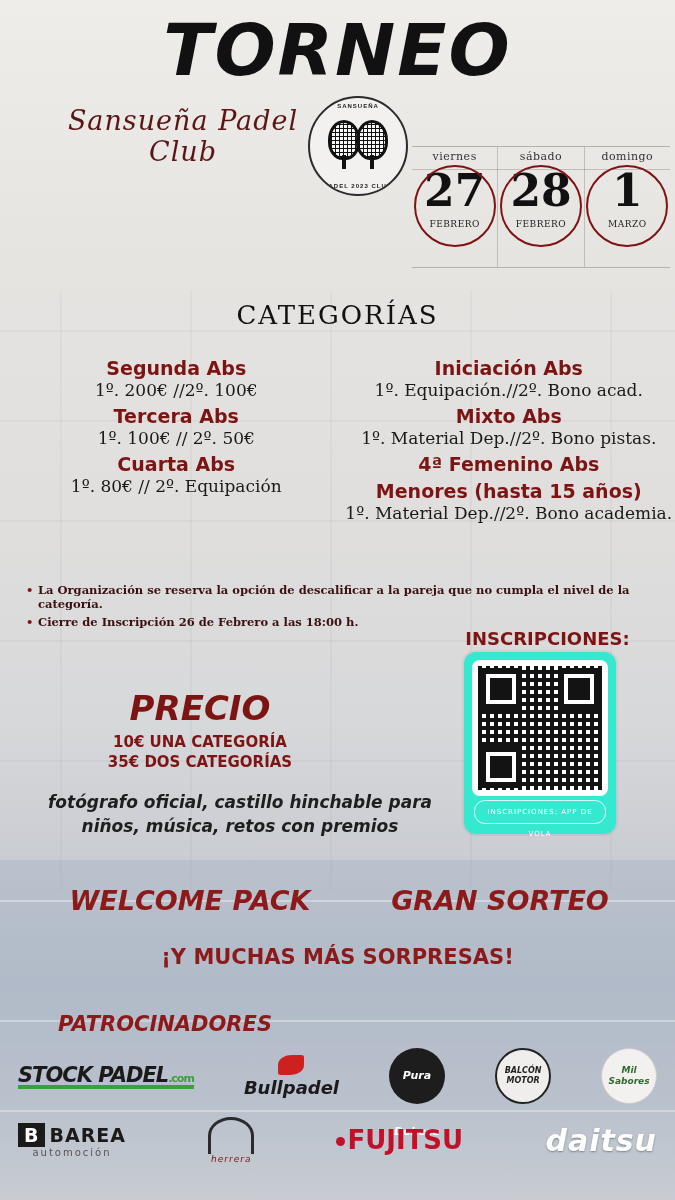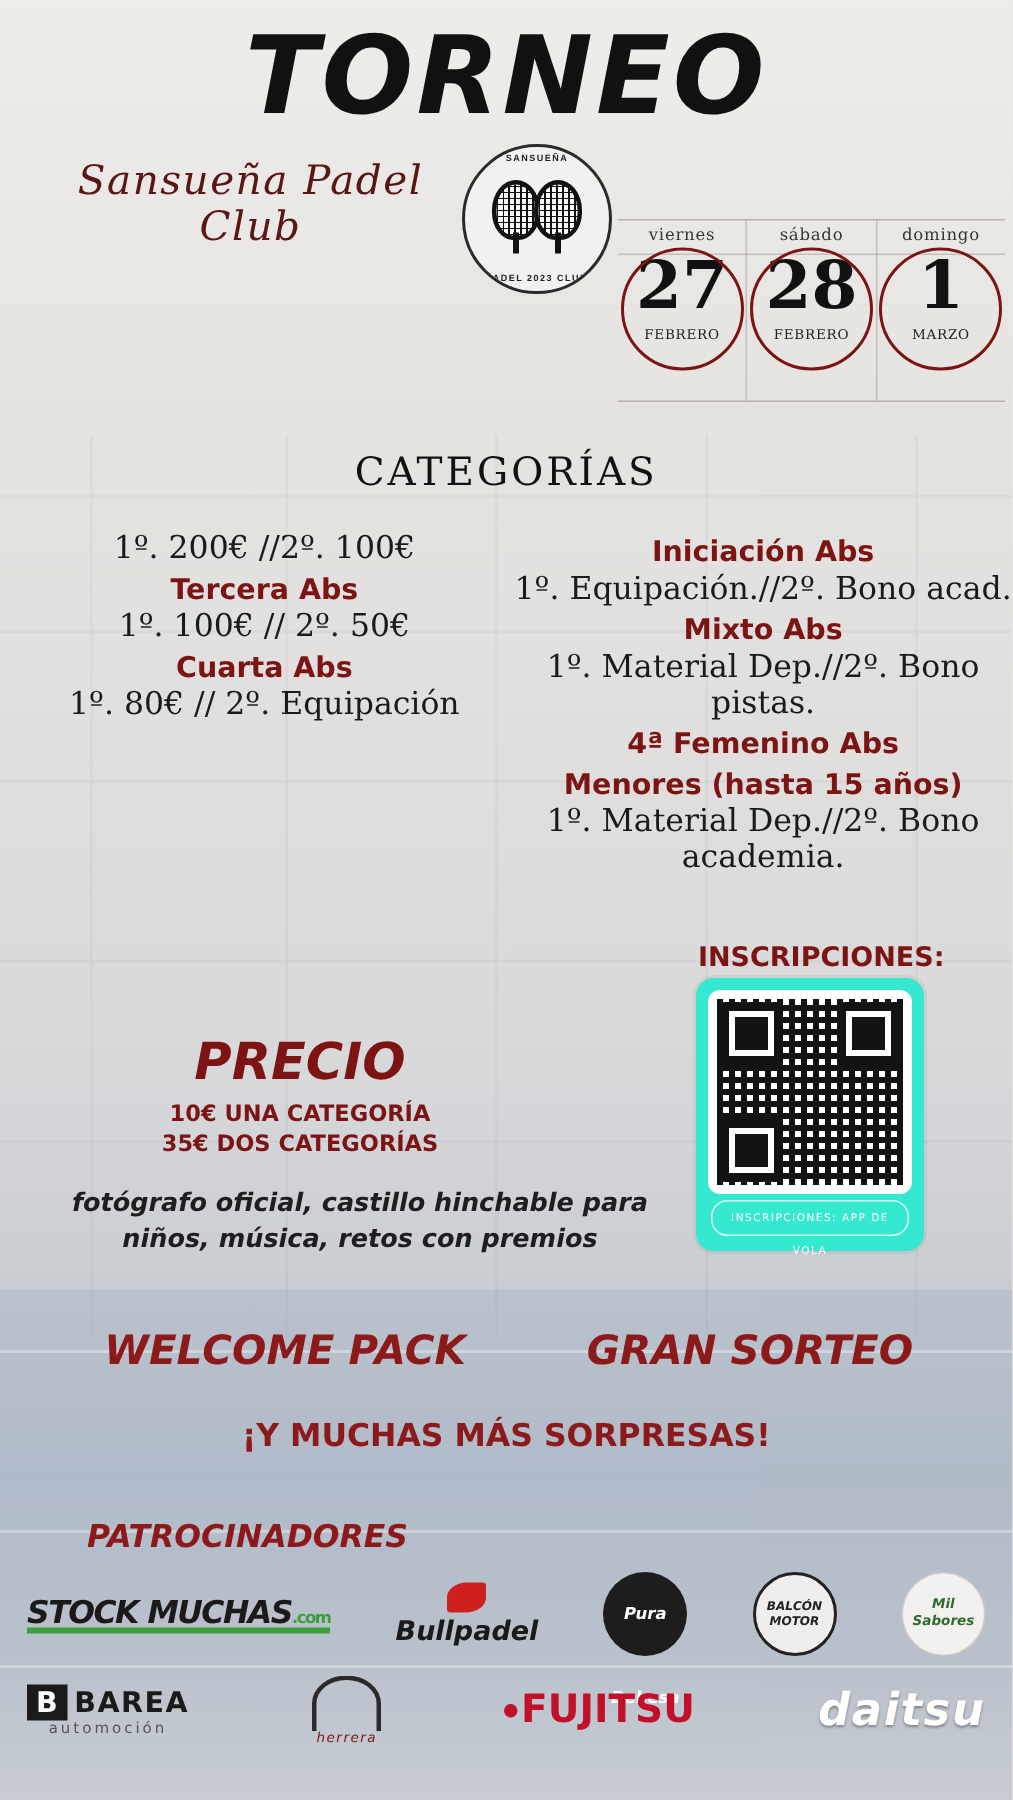--- a/index.html
+++ b/index.html
@@ -63,21 +63,21 @@
     font-weight: bold;
     font-style: italic;
     letter-spacing: 2px;
     color: #111;
     font-family: "DejaVu Sans", sans-serif;
     line-height: 1;
   }
   .club-name {
     position: absolute;
     top: 105px;
-    left: 22px;
+    left: 38px;
     width: 290px;
     text-align: center;
     font-family: "DejaVu Serif", serif;
     font-style: italic;
     font-size: 27px;
     color: #5a1515;
     letter-spacing: 1px;
   }
   .logo {
     position: absolute;
@@ -215,21 +215,21 @@
   .cat-col { flex: 1; text-align: center; }
   .cat-col.left { padding-left: 10px; }
   .cat-name {
     font-size: 19px;
     font-weight: bold;
     color: #7d1414;
     font-family: "DejaVu Sans", sans-serif;
     margin-top: 5px;
   }
   .cat-prize {
-    font-size: 21px;
+    font-size: 17px;
     color: #1a1a1a;
     font-family: "DejaVu Serif", serif;
     margin-top: 1px;
   }
 
   .notes {
     position: absolute;
     top: 583px;
     left: 26px;
     right: 20px;
@@ -595,37 +595,42 @@
           <div class="cal-month">MARZO</div>
         </div>
       </div>
     </div>
   </div>
 
   <div class="categorias-title">CATEGORÍAS</div>
 
   <div class="cats">
     <div class="cat-col left">
+      <div class="cat-name">Segunda Abs</div>
       <div class="cat-prize">1º. 200€ //2º. 100€</div>
       <div class="cat-name">Tercera Abs</div>
       <div class="cat-prize">1º. 100€ // 2º. 50€</div>
       <div class="cat-name">Cuarta Abs</div>
       <div class="cat-prize">1º. 80€ // 2º. Equipación</div>
     </div>
     <div class="cat-col right">
       <div class="cat-name">Iniciación Abs</div>
       <div class="cat-prize">1º. Equipación.//2º. Bono acad.</div>
       <div class="cat-name">Mixto Abs</div>
       <div class="cat-prize">1º. Material Dep.//2º. Bono pistas.</div>
       <div class="cat-name">4ª Femenino Abs</div>
       <div class="cat-name">Menores  (hasta 15 años)</div>
       <div class="cat-prize">1º. Material Dep.//2º. Bono academia.</div>
     </div>
   </div>
 
+  <div class="notes">
+    <div class="note">La Organización se reserva la opción de descalificar a la pareja que no cumpla el nivel de la categoría.</div>
+    <div class="note">Cierre de Inscripción 26 de Febrero a las 18:00 h.</div>
+  </div>
 
   <div class="precio-title">PRECIO</div>
   <div class="precio-lines">
     <div>10€ UNA CATEGORÍA</div>
     <div>35€ DOS CATEGORÍAS</div>
   </div>
   <div class="extras">fotógrafo oficial, castillo hinchable para niños, música, retos con premios</div>
 
   <div class="inscripciones-label">INSCRIPCIONES:</div>
   <div class="qr-box">
@@ -640,21 +645,21 @@
   </div>
 
   <div class="welcome-pack">WELCOME PACK</div>
   <div class="gran-sorteo">GRAN SORTEO</div>
   <div class="sorpresas">¡Y MUCHAS MÁS SORPRESAS!</div>
 
   <div class="patro-title">PATROCINADORES</div>
 
   <div class="sponsor-row r1">
     <div class="sp sp-stock">
-      <span>STOCK MUCHAS</span><span class="com green">.com</span>
+      <span>STOCK PADEL</span><span class="com green">.com</span>
       <span class="bar"></span>
     </div>
     <div class="sp sp-bull">
       <span class="mark"></span>
       <span>Bullpadel</span>
     </div>
     <div class="sp sp-circle">
       <span>Pura Dehesa</span>
     </div>
     <div class="sp sp-circle dark2">

